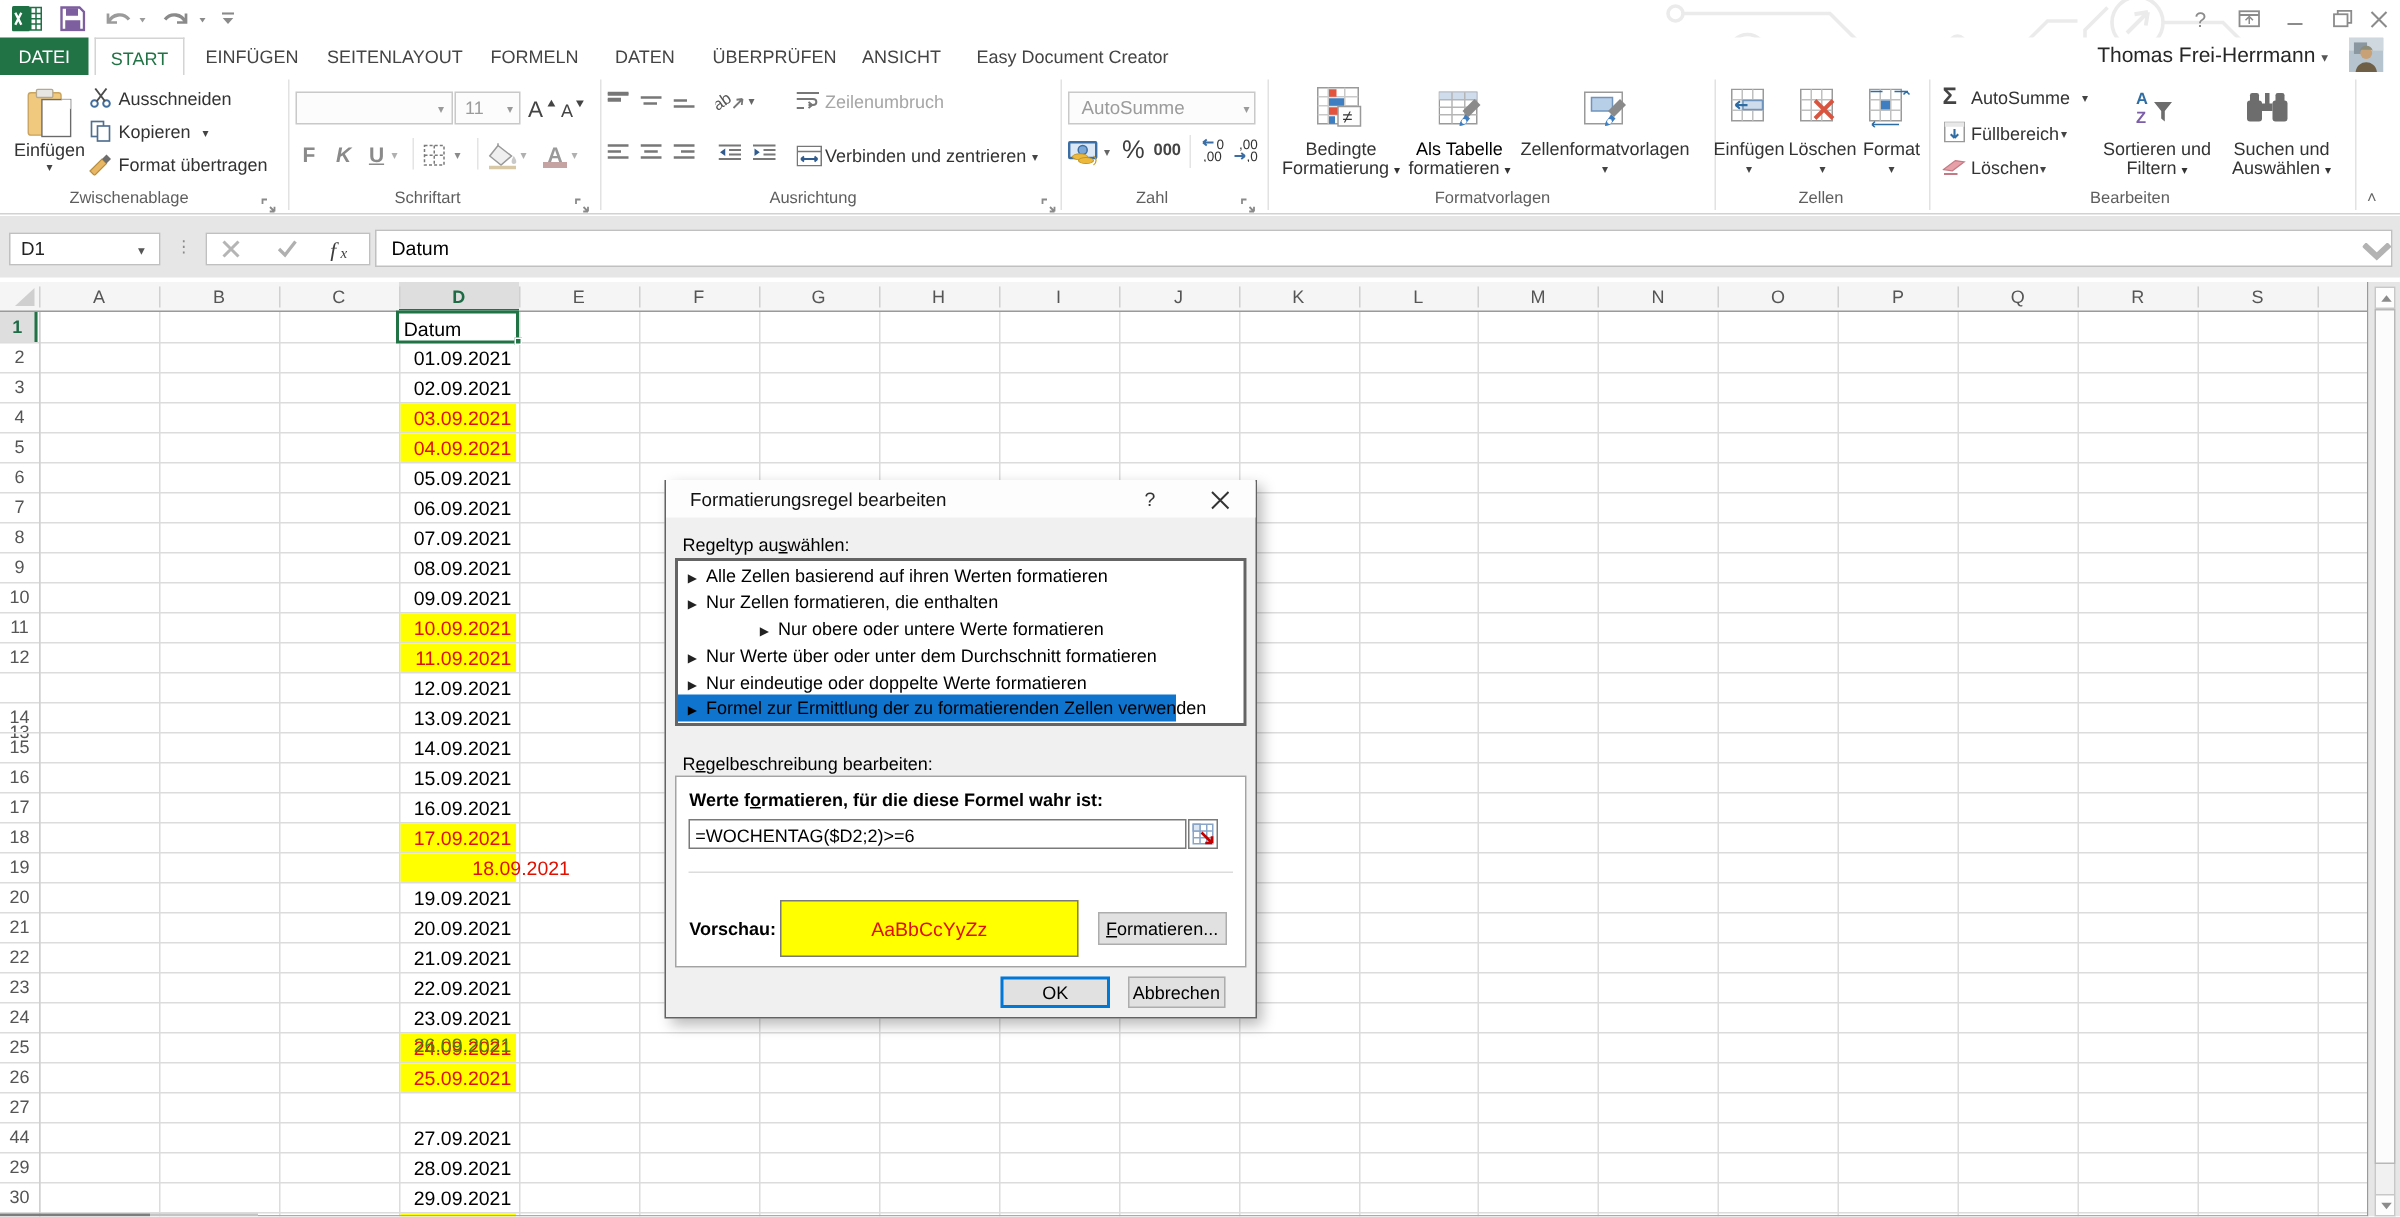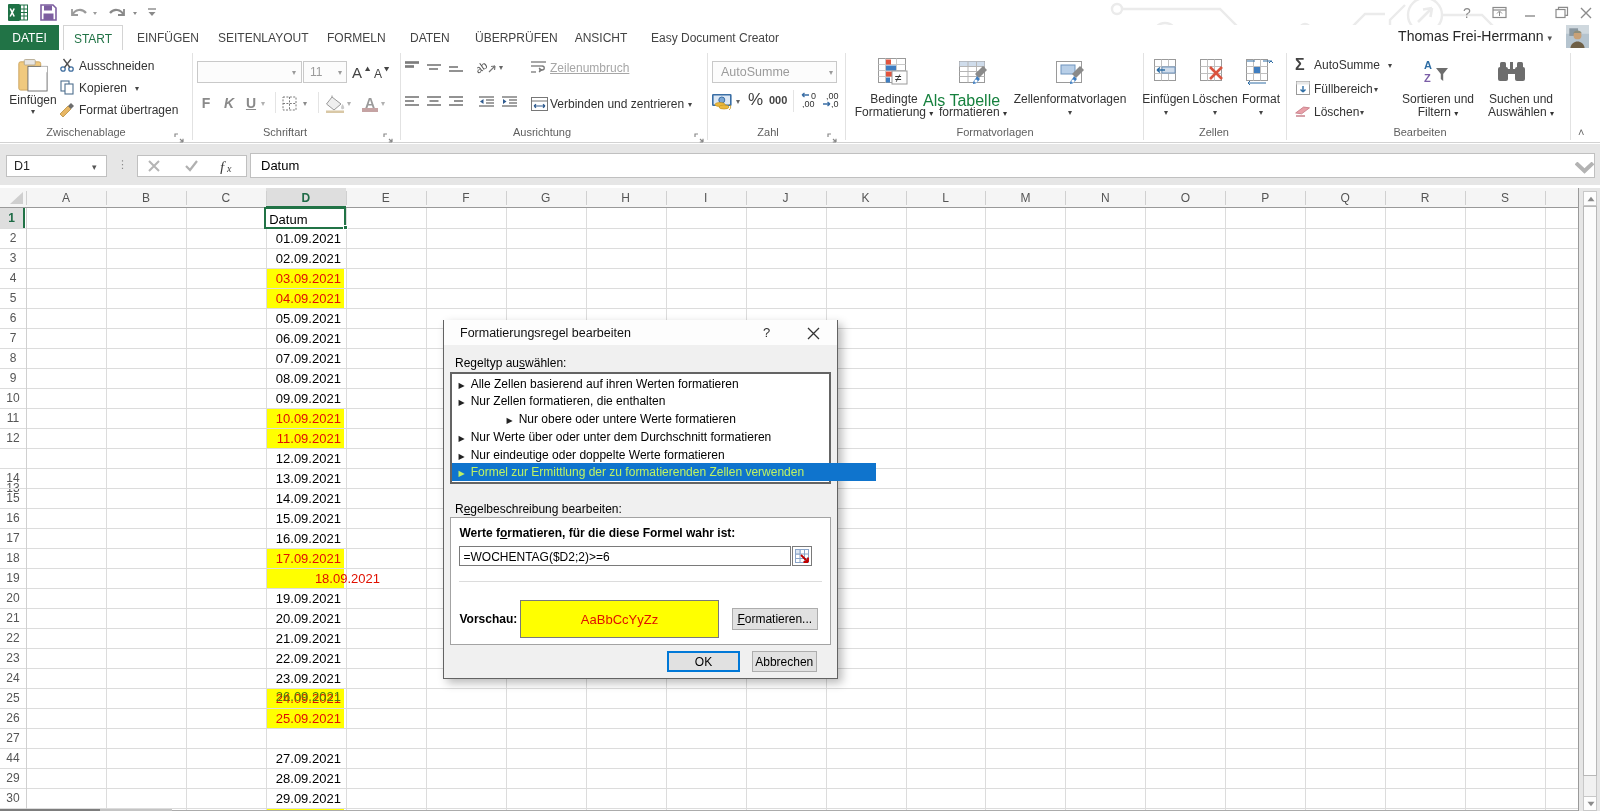--- a/index.html
+++ b/index.html
@@ -274,21 +274,21 @@
   </svg>
 <svg class="abs" style="left:531px;top:60px;" width="16" height="14" viewBox="0 0 16 14">
 <g stroke="#777" stroke-width="1.3" fill="none">
       <line x1="0" y1="2" x2="15" y2="2"></line>
       <line x1="0" y1="6" x2="11" y2="6"></line>
       <path d="M11 6 c3 0,3 4,0 4 h-3"></path>
       <path d="M8 8 l2.5 2 l-2.5 2" fill="none"></path>
       <line x1="0" y1="12" x2="5" y2="12"></line>
     </g>
   </svg>
-<div class="abs" style="left:550px;top:61px;font-size:12px;color:#a6a6a6;text-decoration:underline;">Zeilenumbruch</div>
+<div class="abs" style="left:550px;top:61px;font-size:12px;color:#a6a6a6;">Zeilenumbruch</div>
 <svg class="abs" style="left:531px;top:97px;" width="17" height="14" viewBox="0 0 17 14">
 <rect x="0.5" y="0.5" width="16" height="13" fill="#fff" stroke="#777"></rect>
 <line x1="0.5" y1="4" x2="16.5" y2="4" stroke="#777"></line>
 <path d="M3 9 h11 M3 9 l2-1.7 M3 9 l2 1.7 M14 9 l-2 -1.7 M14 9 l-2 1.7" stroke="#2f5b8f" stroke-width="1.2" fill="none"></path>
 </svg>
 <div class="abs" style="left:550px;top:97px;font-size:12px;color:#333;">Verbinden und zentrieren</div>
 <div class="abs" style="left:688px;top:100px;font-size:8px;color:#444;">▾</div>
 <div class="abs" style="left:712px;top:61px;width:125px;height:22px;background:#fcfcfc;border:1px solid #c9c9c9;font-size:12.5px;color:#9b9b9b;padding:3px 0 0 8px;">AutoSumme</div>
 <div class="abs" style="left:829px;top:68px;font-size:8px;color:#9a9a9a;">▾</div>
 <svg class="abs" style="left:712px;top:94px;" width="21" height="17" viewBox="0 0 21 17">
@@ -337,21 +337,21 @@
       <line x1="0.5" y1="8.5" x2="25.5" y2="8.5"></line>
       <line x1="0.5" y1="13.5" x2="25.5" y2="13.5"></line>
       <line x1="0.5" y1="18.5" x2="25.5" y2="18.5"></line>
       <line x1="9" y1="3.5" x2="9" y2="24.5"></line>
       <line x1="17.5" y1="3.5" x2="17.5" y2="24.5"></line>
     </g>
 <path d="M16 16 L24 8 l4 4 -8 8 z" fill="#8a8a8a"></path>
 <path d="M14 26 c0-4 3-5 4-8 l3 3 c-2 2-3 5-7 5 z" fill="#3f7ec1"></path>
 <circle cx="17" cy="23" r="1.6" fill="#fff"></circle>
 </svg>
-<div class="abs" style="left:923px;top:92px;width:100px;font-size:16px;color:#15803d;">Als Tabelle</div>
+<div class="abs" style="left:923px;top:92px;width:100px;text-align:center;font-size:12px;color:#000000;">Als Tabelle</div>
 <div class="abs" style="left:923px;top:105px;width:100px;text-align:center;font-size:12px;color:#333;">formatieren <span style="font-size:8px;">▾</span></div>
 <svg class="abs" style="left:1056px;top:58px;" width="30" height="29" viewBox="0 0 30 29">
 <rect x="0.5" y="3.5" width="25" height="21" fill="#fff" stroke="#9a9a9a"></rect>
 <rect x="5" y="7" width="14" height="9" fill="#b8cfe8" stroke="#6f94bd"></rect>
 <path d="M16 16 L24 8 l4 4 -8 8 z" fill="#8a8a8a"></path>
 <path d="M14 26 c0-4 3-5 4-8 l3 3 c-2 2-3 5-7 5 z" fill="#3f7ec1"></path>
 <circle cx="17" cy="23" r="1.6" fill="#fff"></circle>
 </svg>
 <div class="abs" style="left:1010px;top:92px;width:120px;text-align:center;font-size:12px;color:#333;">Zellenformatvorlagen</div>
 <div class="abs" style="left:1064px;top:108px;width:12px;text-align:center;font-size:8px;color:#444;">▾</div>
@@ -660,21 +660,21 @@
 <svg class="abs" style="left:807px;top:326.5px;" width="13" height="13" viewBox="0 0 13 13">
     <path d="M1 1 L12 12 M12 1 L1 12" stroke="#333" stroke-width="1.3"></path>
   </svg>
 <div class="dlbl" style="left:455px;top:355.5px;">Regeltyp au<u class="ac">s</u>wählen:</div>
 <div class="abs" style="left:449.5px;top:371.5px;width:381.5px;height:112.5px;background:#fff;border:2px solid #646464;"></div>
 <div class="rtli" style="top:374.7px;left:451.5px;width:377.5px;"><span style="font-size:8px;color:#222;padding:0 6px 0 7px;">▶</span>Alle Zellen basierend auf ihren Werten formatieren</div>
 <div class="rtli" style="top:392.4px;left:451.5px;width:377.5px;"><span style="font-size:8px;color:#222;padding:0 6px 0 7px;">▶</span>Nur Zellen formatieren, die enthalten</div>
 <div class="rtli" style="top:410.1px;left:451.5px;width:377.5px;margin-left:48px;"><span style="font-size:8px;color:#222;padding:0 6px 0 7px;">▶</span>Nur obere oder untere Werte formatieren</div>
 <div class="rtli" style="top:427.8px;left:451.5px;width:377.5px;"><span style="font-size:8px;color:#222;padding:0 6px 0 7px;">▶</span>Nur Werte über oder unter dem Durchschnitt formatieren</div>
 <div class="rtli" style="top:445.5px;left:451.5px;width:377.5px;"><span style="font-size:8px;color:#222;padding:0 6px 0 7px;">▶</span>Nur eindeutige oder doppelte Werte formatieren</div>
-<div class="rtli" style="top:463.2px;left:451.5px;width:424px;background:#0f74cd;color:#bef264;"><span style="font-size:8px;padding:0 6px 0 7px;">▶</span>Formel zur Ermittlung der zu formatierenden Zellen verwenden</div>
+<div class="rtli" style="top:463.2px;left:451.5px;width:332px;background:#0f74cd;color:#000000;"><span style="font-size:8px;padding:0 6px 0 7px;">▶</span>Formel zur Ermittlung der zu formatierenden Zellen verwenden</div>
 <div class="dlbl" style="left:455px;top:501.5px;">R<u class="ac">e</u>gelbeschreibung bearbeiten:</div>
 <div class="abs" style="left:449.5px;top:516.5px;width:381px;height:128.5px;background:#fff;border:1px solid #a3a3a3;"></div>
 <div class="dlbl" style="left:459.5px;top:525.5px;font-weight:bold;">Werte f<u class="ac">o</u>rmatieren, für die diese Formel wahr ist:</div>
 <div class="abs" style="left:458.5px;top:546.0px;width:332px;height:20px;background:#fff;border:1px solid #7a7a7a;font-size:12px;color:#000;padding:3px 0 0 4px;">=WOCHENTAG($D2;2)&gt;=6</div>
 <svg class="abs" style="left:791.5px;top:546.0px;" width="20" height="20" viewBox="0 0 20 20">
 <rect x="0.5" y="0.5" width="19" height="19" fill="#fff" stroke="#7a7a7a"></rect>
 <g stroke="#8aa4c8" stroke-width="1">
       <rect x="3.5" y="3.5" width="13" height="13" fill="#fff"></rect>
       <line x1="3.5" y1="8" x2="16.5" y2="8"></line>
       <line x1="3.5" y1="12.5" x2="16.5" y2="12.5"></line>

